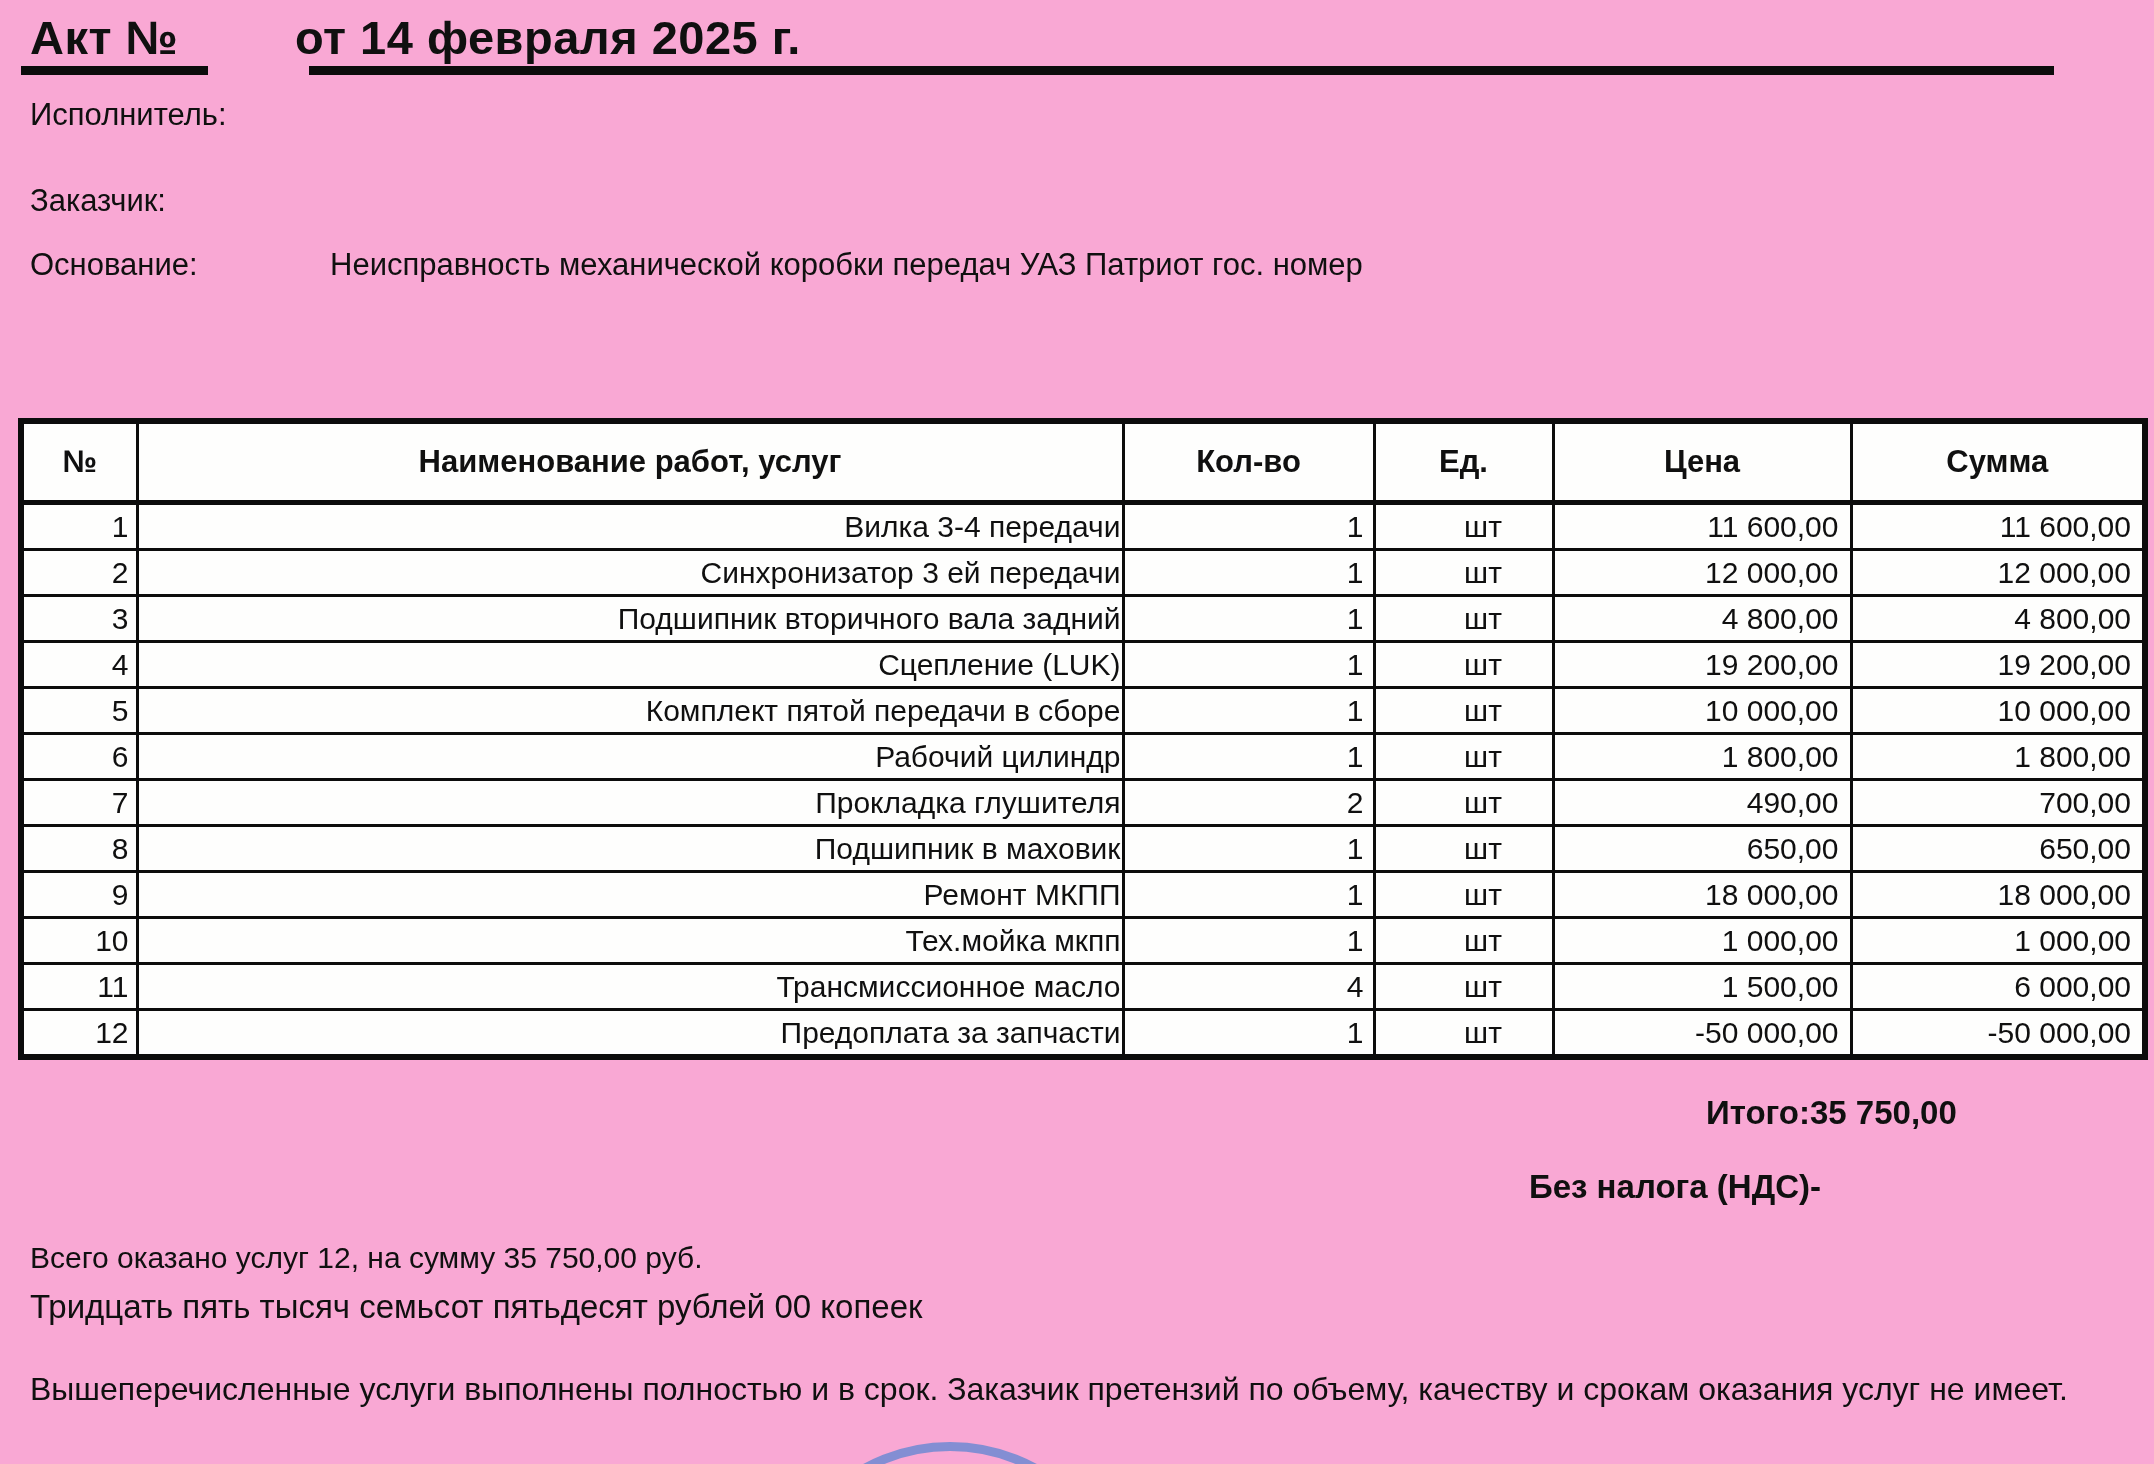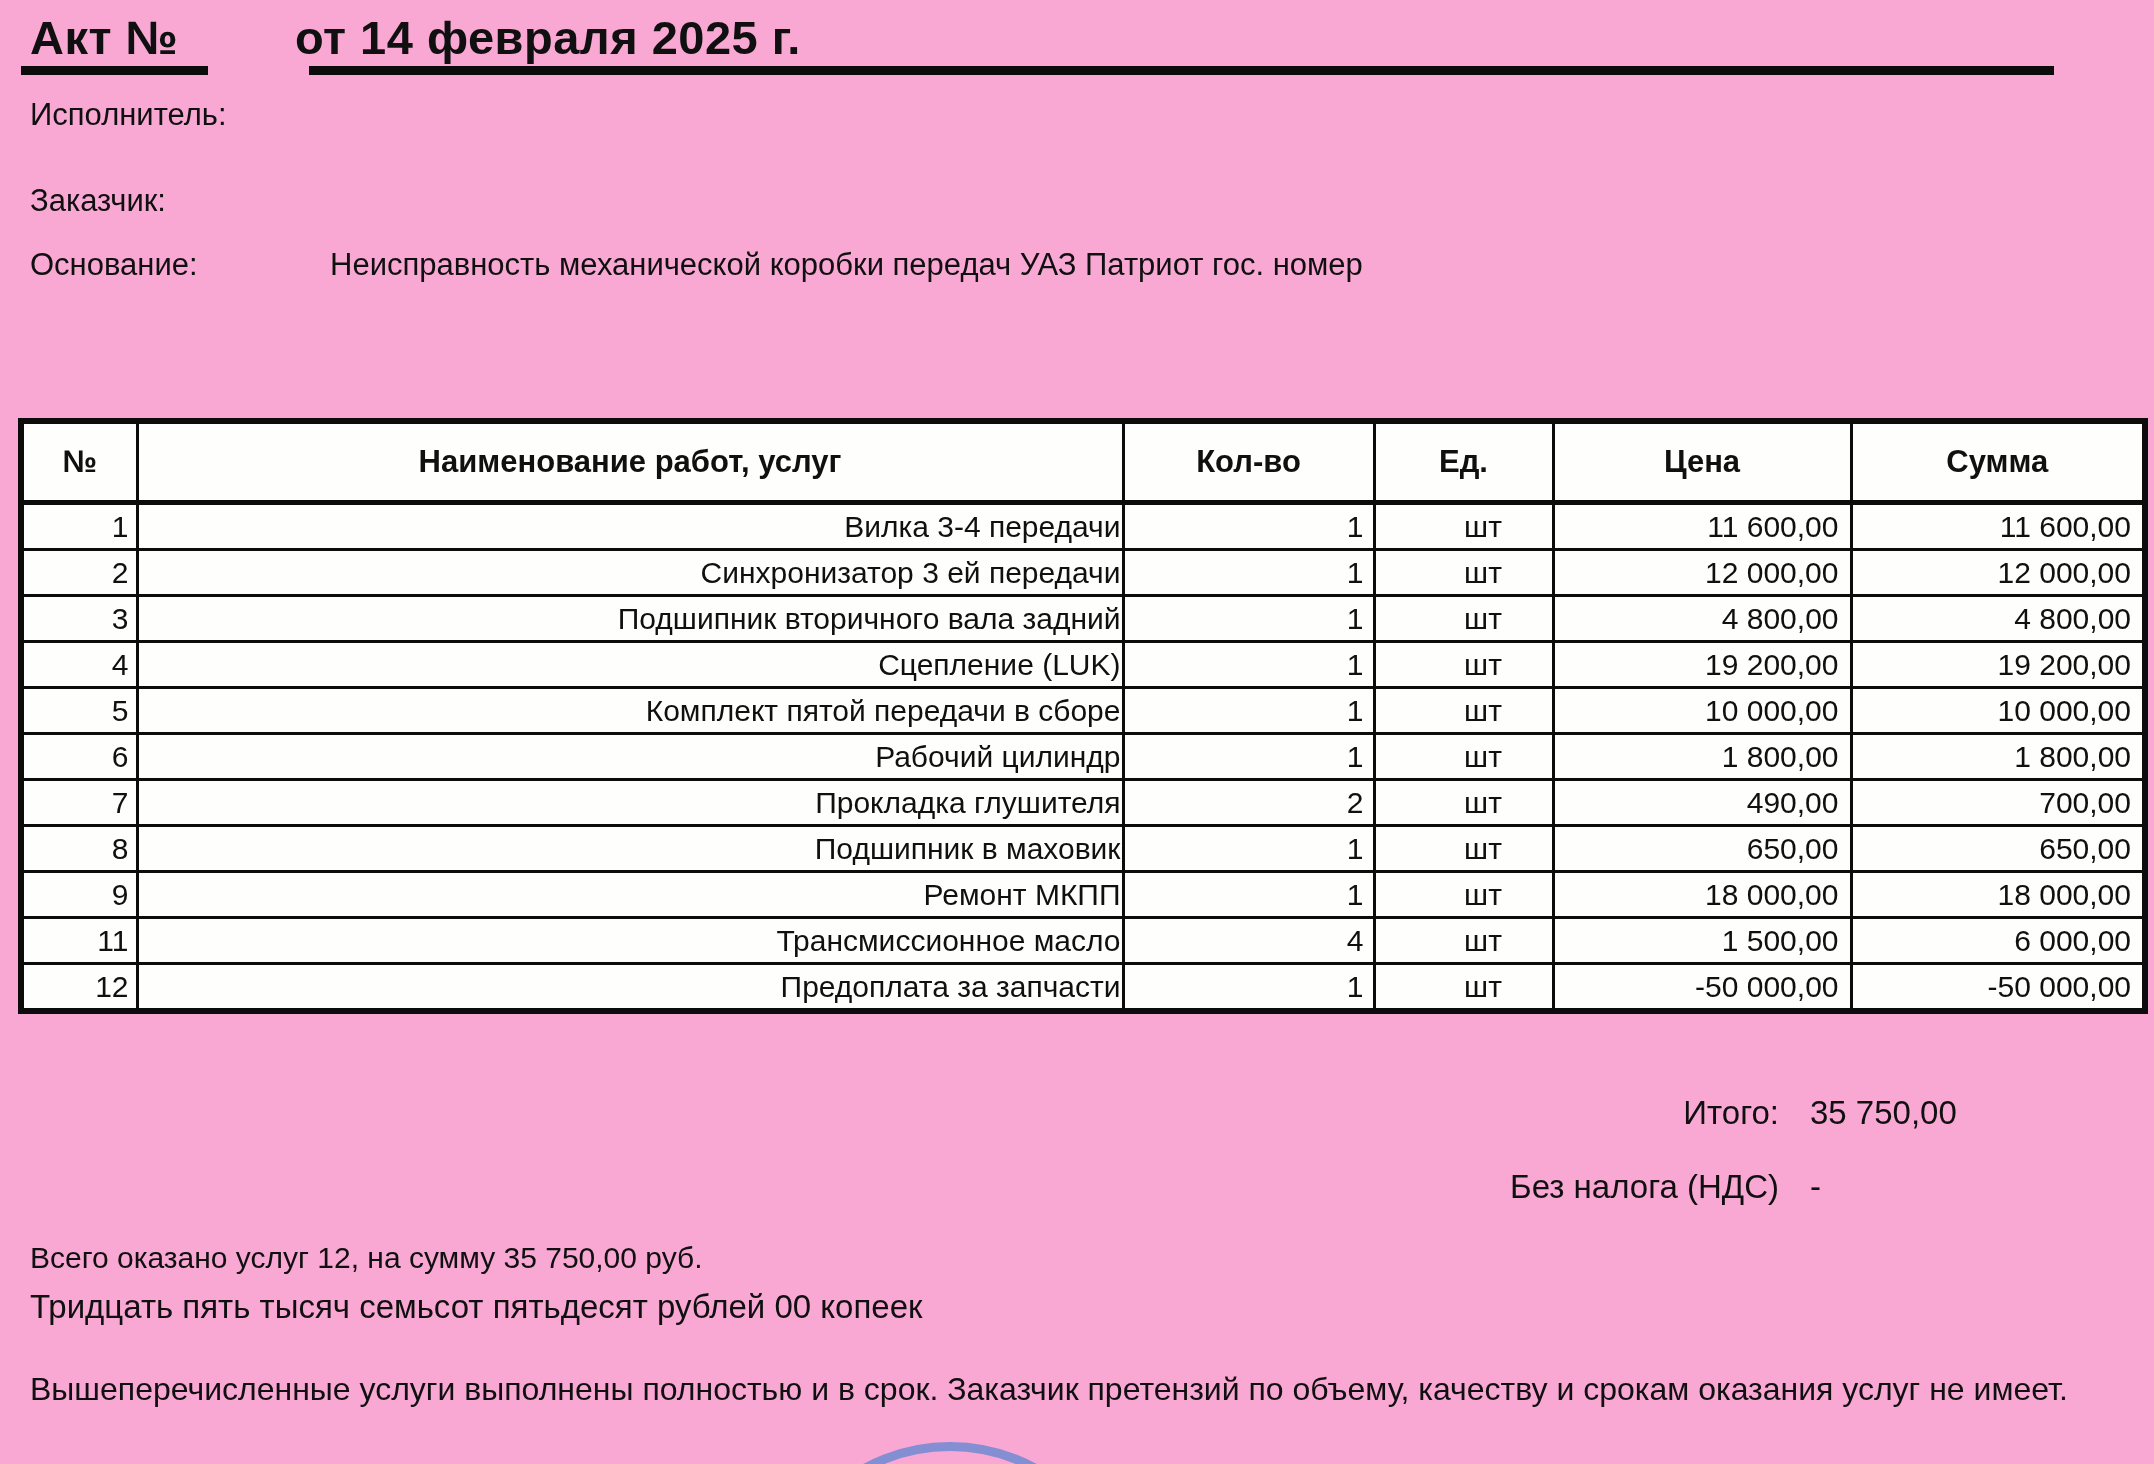--- a/index.html
+++ b/index.html
@@ -43,21 +43,21 @@
   }
   table.svc td{height:41px;background:#fefefd;}
   td.c-num{text-align:right;padding-right:7px;}
   td.c-name{text-align:right;padding-left:19px;}
   td.c-qty{text-align:right;padding-right:9px;}
   td.c-unit{text-align:center;padding-left:40px;}
   td.c-price{text-align:right;padding-right:11px;}
   td.c-sum{text-align:right;padding-right:11px;}
 
   
-  .totals-row{position:absolute;left:0;width:2122px;display:flex;justify-content:flex-end;font-size:33px;font-weight:normal;gap:31px;}
+  .totals-row{position:absolute;left:0;width:2122px;display:flex;justify-content:flex-end;font-size:33px;font-weight:bold;}
   .t-itogo{top:1094px;}
   .t-tax{top:1168px;}
   .totals-row .t-label{text-align:right;}
   .totals-row .t-value{width:312px;text-align:left;}
 
   
   .svc-count{position:absolute;top:1241px;left:30px;font-size:30px;}
   .amount-words{position:absolute;top:1288px;left:30px;font-size:33px;font-weight:normal;}
   .closing{position:absolute;top:1366px;left:30px;width:2105px;font-size:32px;line-height:47px;}
 
@@ -184,20 +184,28 @@
 
     <tr>
       <td class="c-num">9</td>
       <td class="c-name">Ремонт МКПП</td>
       <td class="c-qty">1</td>
       <td class="c-unit">шт</td>
       <td class="c-price">18 000,00</td>
       <td class="c-sum">18 000,00</td>
     </tr>
 
+    <tr>
+      <td class="c-num">10</td>
+      <td class="c-name">Тех.мойка мкпп</td>
+      <td class="c-qty">1</td>
+      <td class="c-unit">шт</td>
+      <td class="c-price">1 000,00</td>
+      <td class="c-sum">1 000,00</td>
+    </tr>
 
     <tr>
       <td class="c-num">11</td>
       <td class="c-name">Трансмиссионное масло</td>
       <td class="c-qty">4</td>
       <td class="c-unit">шт</td>
       <td class="c-price">1 500,00</td>
       <td class="c-sum">6 000,00</td>
     </tr>
 

